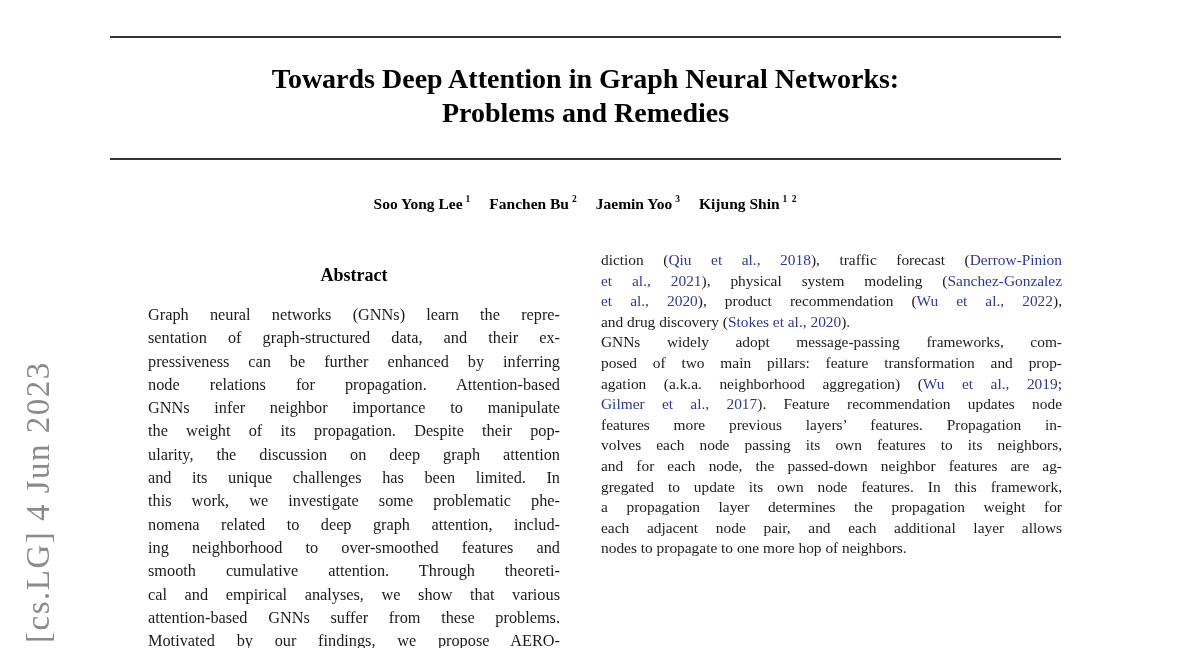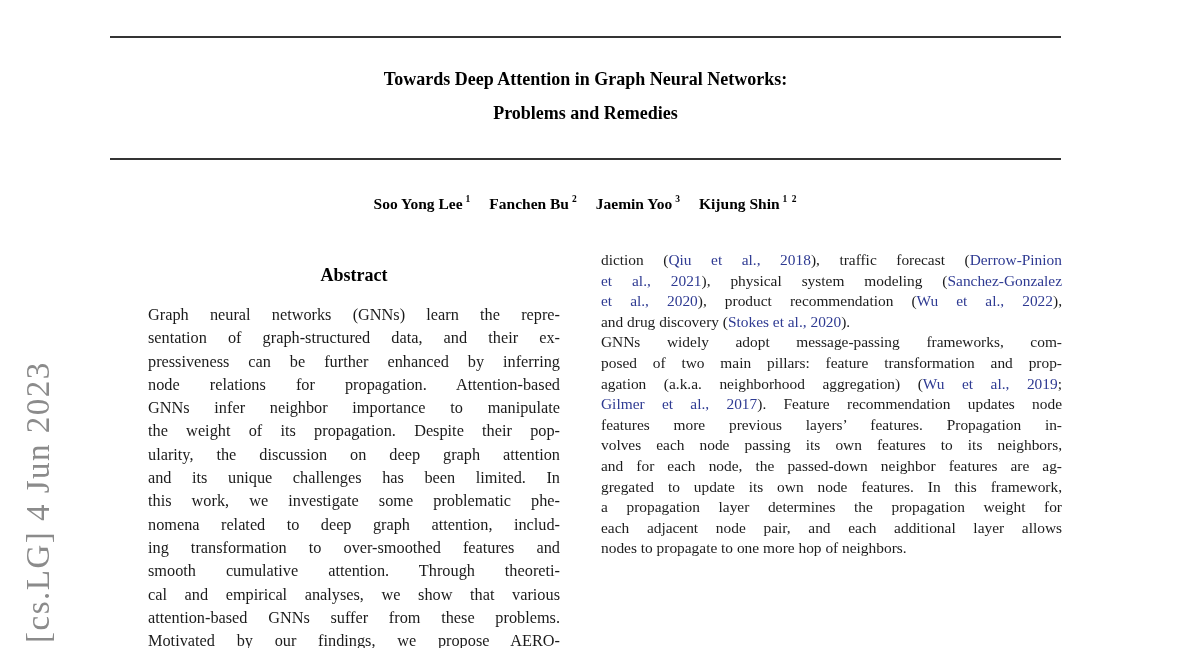--- a/index.html
+++ b/index.html
@@ -14,21 +14,21 @@
   .page { position: absolute; inset: 0; }
   .rule {
     position: absolute; left: 110px; width: 951px; height: 2.4px;
     background: #343434;
   }
   #rule-top { top: 36px; }
   #rule-mid { top: 158px; }
   #title {
     position: absolute; left: 110px; top: 62px; width: 951px;
     margin: 0; text-align: center;
-    font-size: 18px; font-weight: bold; line-height: 34px; color: #000;
+    font-size: 28px; font-weight: bold; line-height: 34px; color: #000;
   }
   #authors {
     position: absolute; left: 110px; top: 194px; width: 951px;
     text-align: center; font-size: 15.5px; font-weight: bold; color: #000;
     white-space: nowrap;
   }
   .author { margin: 0 9px; }
   .author sup {
     font-size: 9.5px; font-weight: bold;
     vertical-align: 7px; margin-left: 3px; letter-spacing: 1px;
@@ -77,21 +77,21 @@
       <div class="jline">Graph neural networks (GNNs) learn the repre-</div>
       <div class="jline">sentation of graph-structured data, and their ex-</div>
       <div class="jline">pressiveness can be further enhanced by inferring</div>
       <div class="jline">node relations for propagation. Attention-based</div>
       <div class="jline">GNNs infer neighbor importance to manipulate</div>
       <div class="jline">the weight of its propagation. Despite their pop-</div>
       <div class="jline">ularity, the discussion on deep graph attention</div>
       <div class="jline">and its unique challenges has been limited. In</div>
       <div class="jline">this work, we investigate some problematic phe-</div>
       <div class="jline">nomena related to deep graph attention, includ-</div>
-      <div class="jline">ing transformation to over-smoothed features and</div>
+      <div class="jline">ing neighborhood to over-smoothed features and</div>
       <div class="jline">smooth cumulative attention. Through theoreti-</div>
       <div class="jline">cal and empirical analyses, we show that various</div>
       <div class="jline">attention-based GNNs suffer from these problems.</div>
       <div class="jline">Motivated by our findings, we propose AERO-</div>
     </div>
 
   <div id="right-col">
       <div class="para">
         <div class="jline"><span>diction (</span><span class="cite">Qiu et al., 2018</span><span>), traffic forecast (</span><span class="cite">Derrow-Pinion</span></div>
         <div class="jline"><span class="cite">et al., 2021</span><span>), physical system modeling (</span><span class="cite">Sanchez-Gonzalez</span></div>

